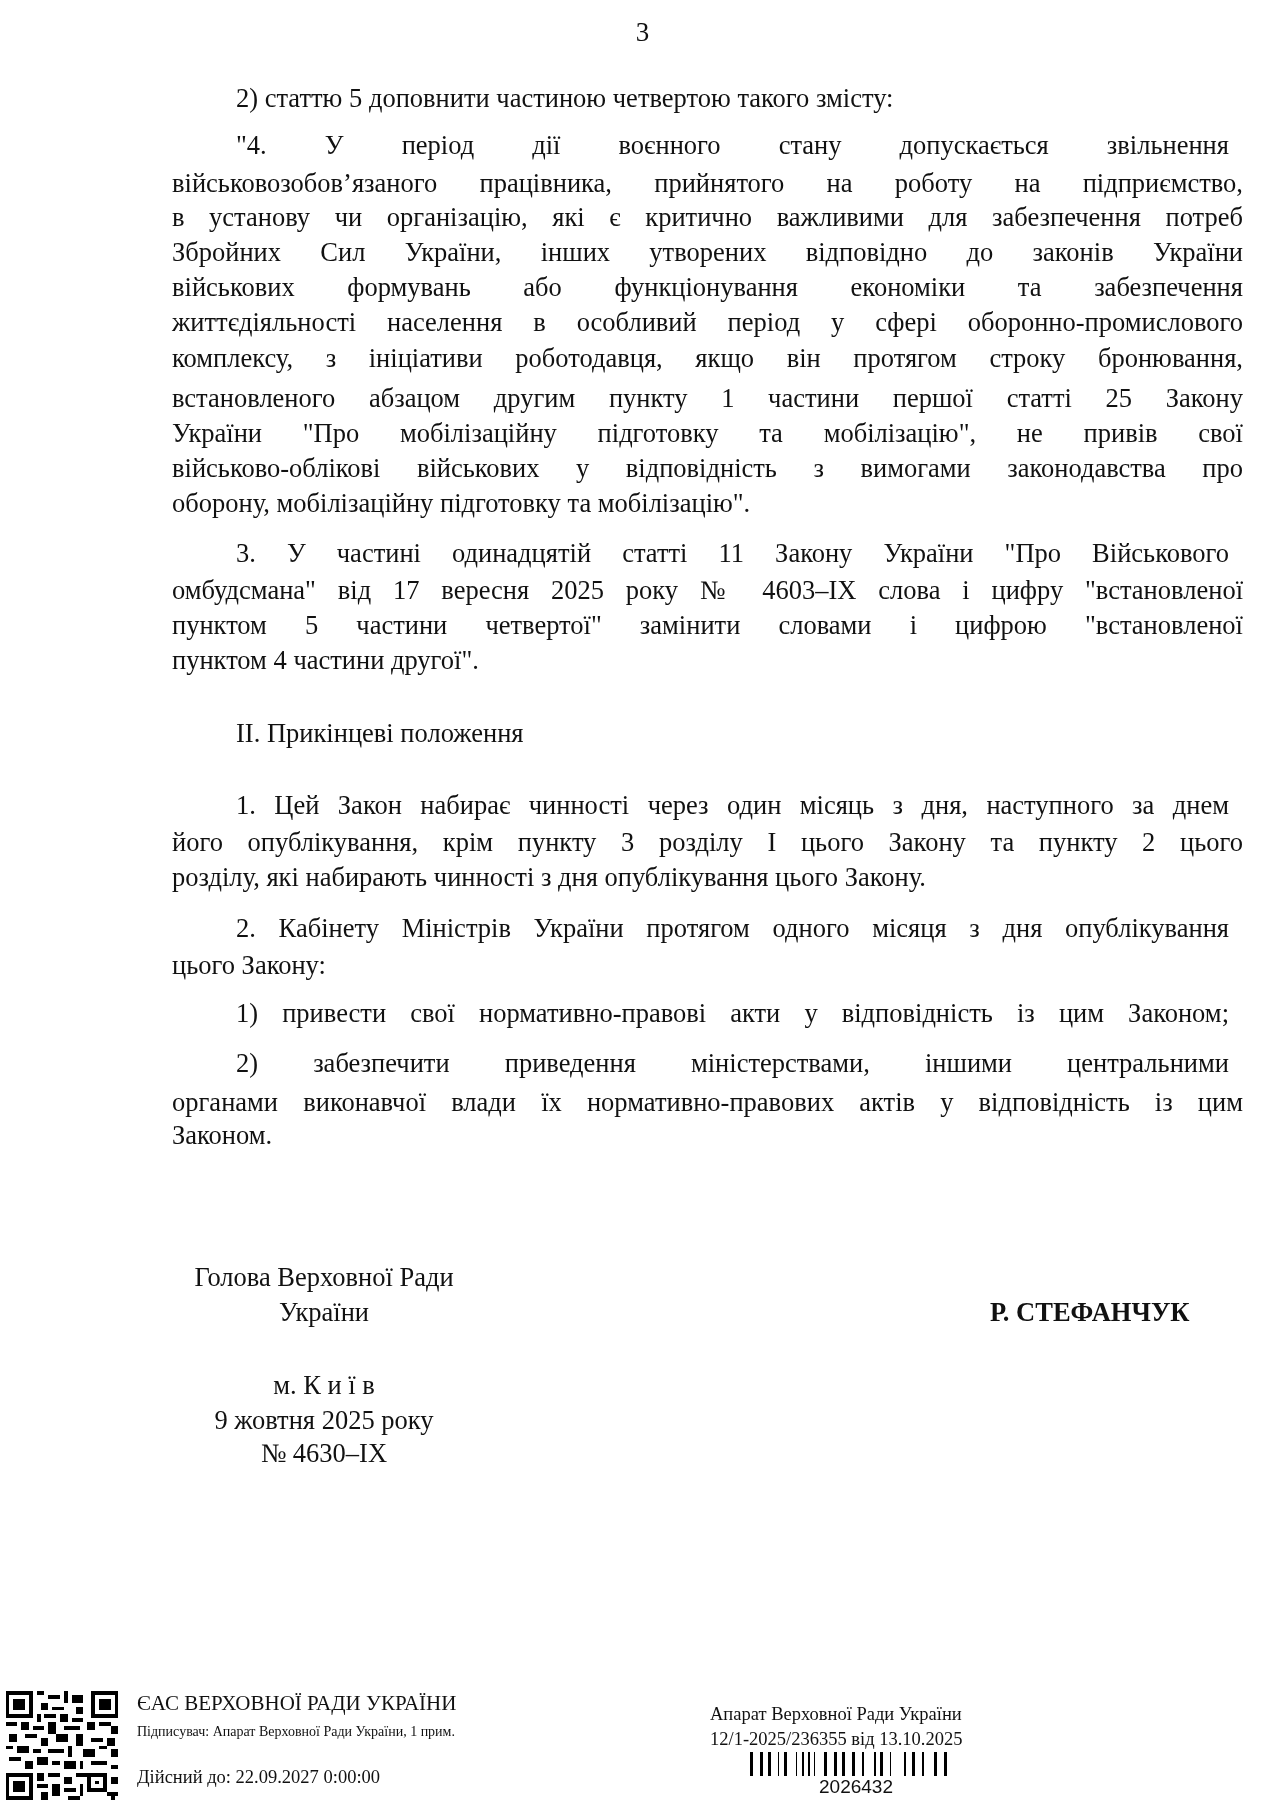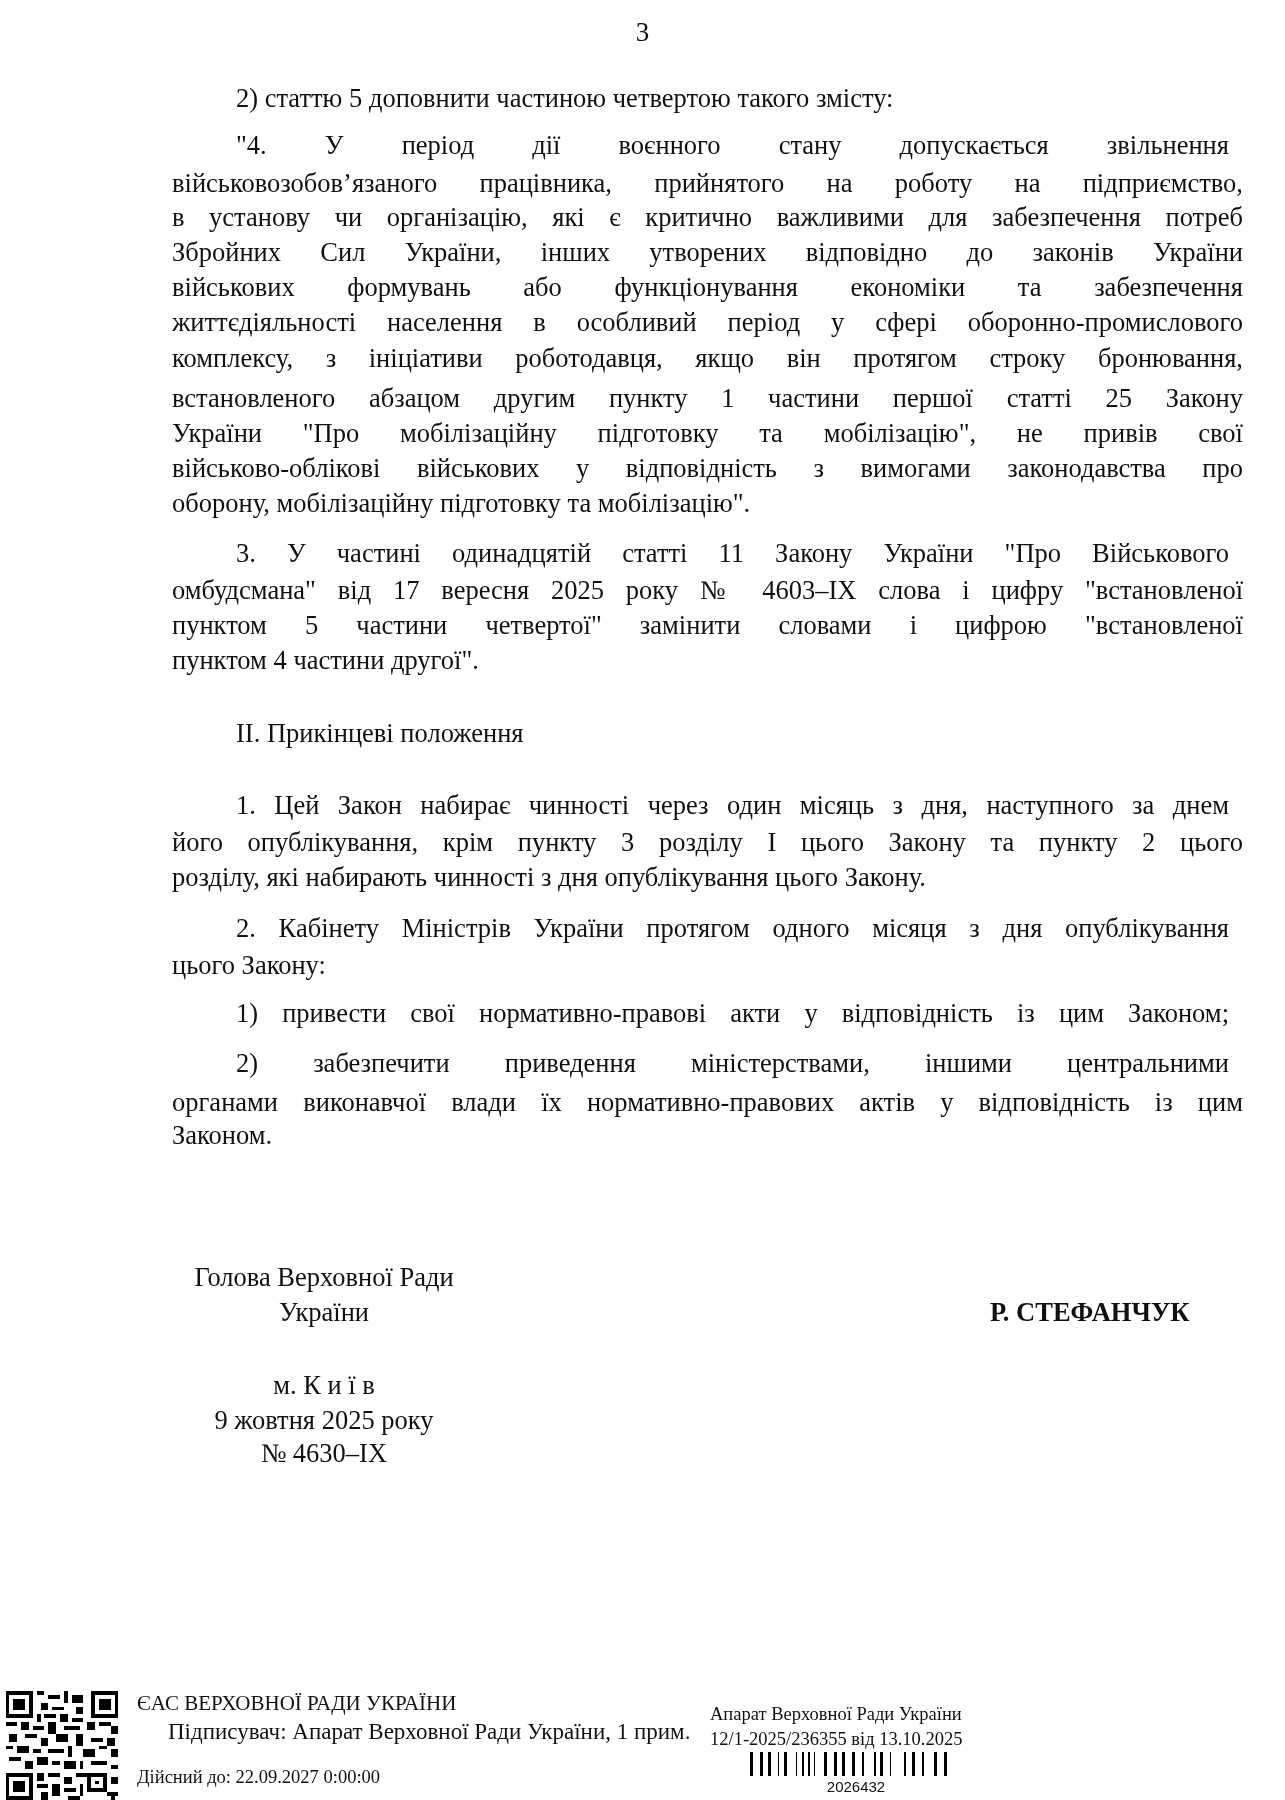--- a/index.html
+++ b/index.html
@@ -10,21 +10,21 @@
   .line { position: absolute; left: 172px; width: 1071px; font-size: 26.5px; line-height: 36px;
           height: 36px; white-space: nowrap; }
   .line.j { text-align: justify; text-align-last: justify; white-space: normal; }
   .line.ind { left: 236px; width: 993px; }
   .sig { position: absolute; font-size: 26.5px; line-height: 36px; white-space: nowrap; }
   .sig-center { text-align: center; width: 320px; left: 164px; }
   .footer-text { position: absolute; white-space: nowrap; font-family: "Liberation Serif", "DejaVu Serif", serif; }
   .qr { position: absolute; left: 5px; top: 1691px; width: 114px; height: 109px; }
   .barcode { position: absolute; left: 750px; top: 1752px; width: 212px; height: 24px; }
   .barcode-num { position: absolute; left: 750px; width: 212px; top: 1776px; text-align: center;
-                 font-family: "Liberation Sans", "DejaVu Sans", sans-serif; font-size: 15px; line-height: 22px; }
+                 font-family: "Liberation Sans", "DejaVu Sans", sans-serif; font-size: 19px; line-height: 22px; }
 </style>
 </head>
 <body>
 
 <div class="page-number">3</div>
 
 <div>
 
   <div class="line ind" style="top:80px">2) статтю 5 доповнити частиною четвертою такого змісту:</div>
 
@@ -140,21 +140,21 @@
       <rect x="15" y="25" width="3" height="1"></rect>
         <rect x="19" y="24" width="1" height="3"></rect>
         <rect x="9" y="26" width="2" height="2"></rect>
       <rect x="16" y="27" width="3" height="1"></rect>
         <rect x="26" y="26" width="3" height="1"></rect>
         <rect x="27" y="27" width="1" height="1"></rect>
     </g>
   </svg>
 
   <div class="footer-text" style="left:137px; top:1691px; font-size:21px; line-height:24px;">ЄАС ВЕРХОВНОЇ РАДИ УКРАЇНИ</div>
-  <div class="footer-text" style="left:137px; top:1721px; font-size:23px; line-height:22px;margin-left:31px;">Підписувач: Апарат Верховної Ради України, 1 прим.</div>
+  <div class="footer-text" style="left:137px; top:1721px; font-size:14px; line-height:22px;">Підписувач: Апарат Верховної Ради України, 1 прим.</div>
   <div class="footer-text" style="left:137px; top:1824px; font-size:19px; line-height:18px;margin-top:32px;">Сертифікат: 3FAA9288358EC003040000087172D005091E800</div>
   <div class="footer-text" style="left:137px; top:1766px; font-size:18.5px; line-height:22px;">Дійсний до: 22.09.2027 0:00:00</div>
 
   <div class="footer-text" style="left:710px; top:1703px; font-size:18.5px; line-height:22px;">Апарат Верховної Ради України</div>
   <div class="footer-text" style="left:710px; top:1728px; font-size:18.5px; line-height:22px;">12/1-2025/236355 від 13.10.2025</div>
 
   <svg class="barcode" viewBox="0 0 212 24" preserveAspectRatio="none" shape-rendering="crispEdges">
     <g fill="#000" id="barcode-bars">
         <rect x="0" y="0" width="3" height="24"></rect>
         <rect x="10" y="0" width="3" height="24"></rect>

